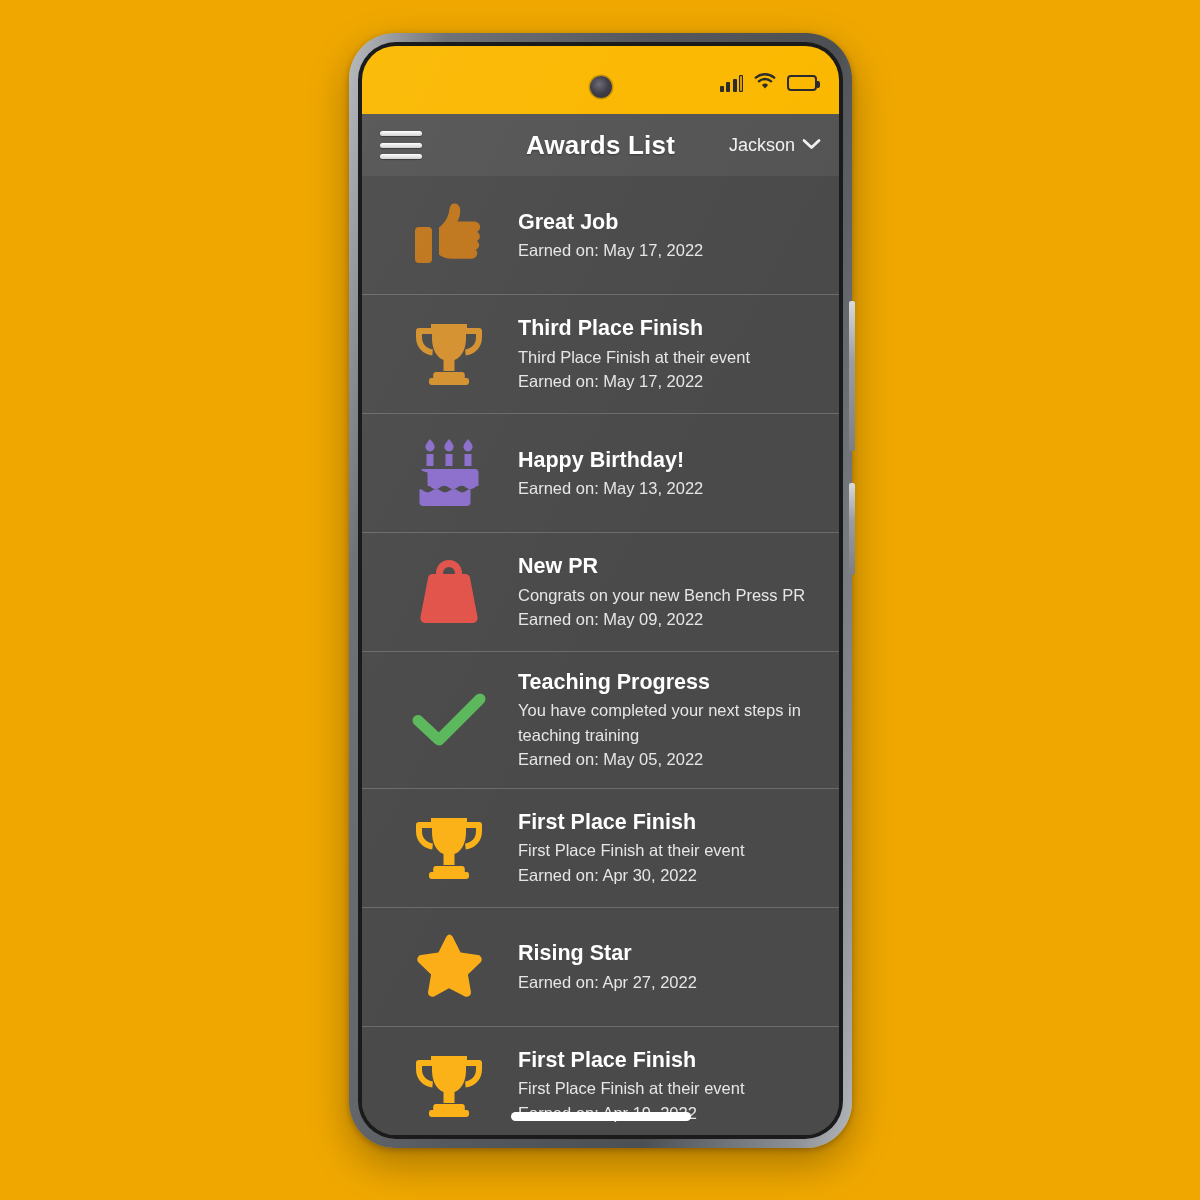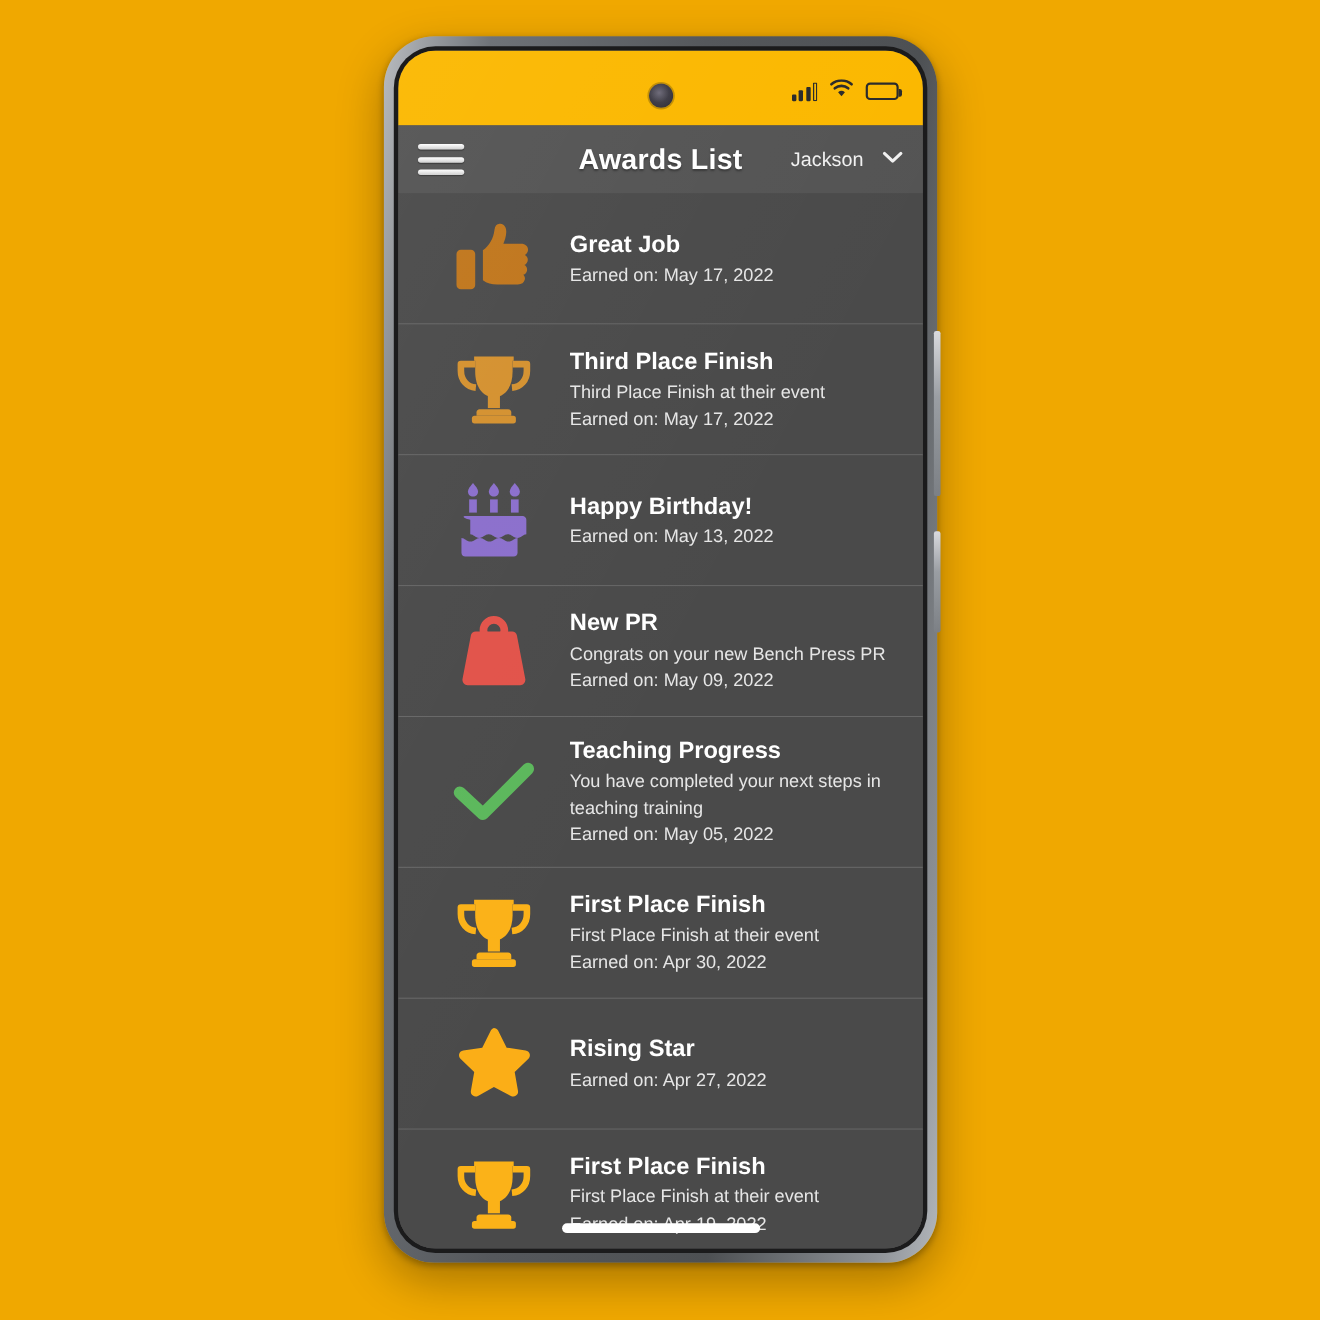--- a/index.html
+++ b/index.html
@@ -120,21 +120,21 @@
     text-align:center;
     font-size:26px;
     font-weight:bold;
     color:#ffffff;
     letter-spacing:0.2px;
     text-shadow:0 1px 2px rgba(0,0,0,0.35);
     pointer-events:none;
   }
   #user-menu {
     margin-left:auto;
-    display:flex; align-items:center; gap:17px;
+    display:flex; align-items:center; gap:7px;
     cursor:pointer;
     position:relative; z-index:2;text-align:right;
   }
   #user-name { font-size:18px; color:#f1f1f1; }
   #chevron { display:block; }
 
   
   #awards-list {
     height:calc(100% - 68px - 62px);
     background:#4a4a4a;

